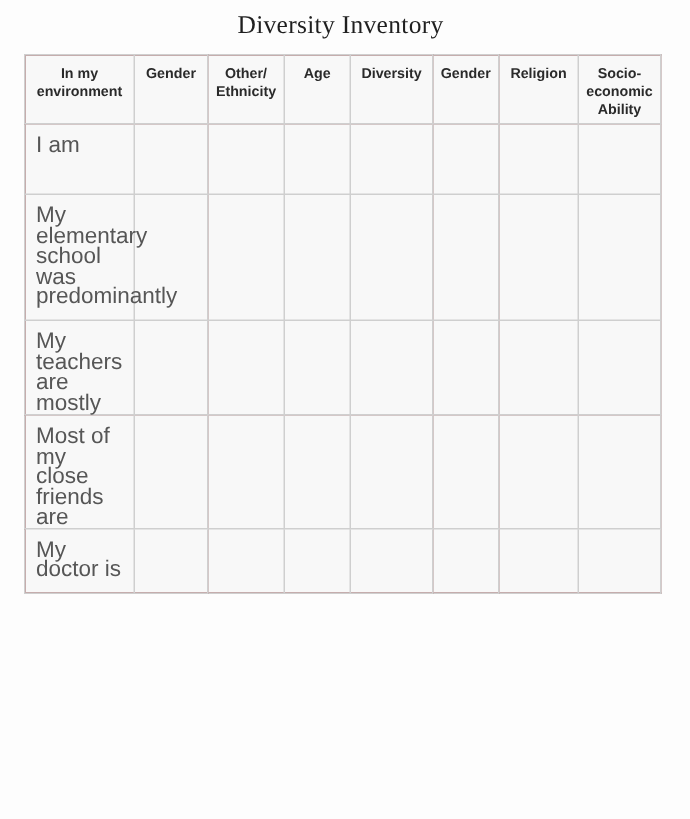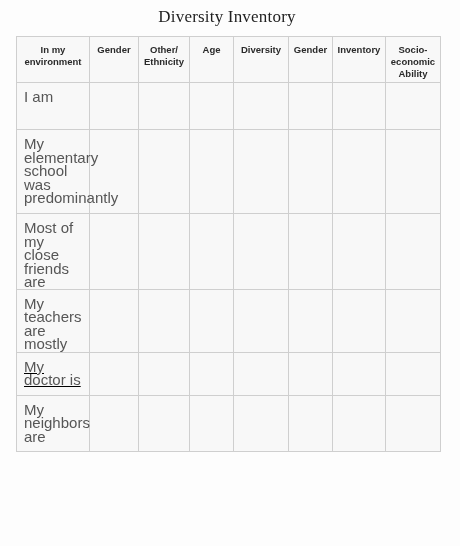--- a/index.html
+++ b/index.html
@@ -103,21 +103,21 @@
           <col class="c7">
       </colgroup>
       <thead>
         <tr>
           <th>In my environment</th>
           <th>Gender</th>
           <th>Other/ Ethnicity</th>
           <th>Age</th>
           <th>Diversity</th>
           <th>Gender</th>
-          <th>Inventory</th>
+          <th>Religion</th>
           <th>Socio-economic Ability</th>
         </tr>
       </thead>
       <tbody id="table-body">
           <tr style="height: 47px;">
             <td class="row-label">I am</td>
             <td class="answer-cell"></td>
             <td class="answer-cell"></td>
             <td class="answer-cell"></td>
             <td class="answer-cell"></td>
@@ -128,52 +128,42 @@
           <tr style="height: 84px; padding-left: 46px;">
             <td class="row-label">My elementary school was predominantly</td>
             <td class="answer-cell"></td>
             <td class="answer-cell"></td>
             <td class="answer-cell"></td>
             <td class="answer-cell"></td>
             <td class="answer-cell"></td>
             <td class="answer-cell"></td>
             <td class="answer-cell"></td>
           </tr>
+          <tr style="height: 63px;">
+            <td class="row-label">My teachers are mostly</td>
+            <td class="answer-cell"></td>
+            <td class="answer-cell"></td>
+            <td class="answer-cell"></td>
+            <td class="answer-cell"></td>
+            <td class="answer-cell"></td>
+            <td class="answer-cell"></td>
+            <td class="answer-cell"></td>
+          </tr>
           <tr style="height: 70px;">
             <td class="row-label">Most of my close friends are</td>
             <td class="answer-cell"></td>
             <td class="answer-cell"></td>
             <td class="answer-cell"></td>
             <td class="answer-cell"></td>
             <td class="answer-cell"></td>
             <td class="answer-cell"></td>
             <td class="answer-cell"></td>
           </tr>
-          <tr style="height: 63px;">
-            <td class="row-label">My teachers are mostly</td>
-            <td class="answer-cell"></td>
-            <td class="answer-cell"></td>
-            <td class="answer-cell"></td>
-            <td class="answer-cell"></td>
-            <td class="answer-cell"></td>
-            <td class="answer-cell"></td>
-            <td class="answer-cell"></td>
-          </tr>
-          <tr style="height: 43px; text-decoration: underline;">
+          <tr style="height: 43px;">
             <td class="row-label">My doctor is</td>
-            <td class="answer-cell"></td>
-            <td class="answer-cell"></td>
-            <td class="answer-cell"></td>
-            <td class="answer-cell"></td>
-            <td class="answer-cell"></td>
-            <td class="answer-cell"></td>
-            <td class="answer-cell"></td>
-          </tr>
-          <tr style="height: 56px;">
-            <td class="row-label">My neighbors are</td>
             <td class="answer-cell"></td>
             <td class="answer-cell"></td>
             <td class="answer-cell"></td>
             <td class="answer-cell"></td>
             <td class="answer-cell"></td>
             <td class="answer-cell"></td>
             <td class="answer-cell"></td>
           </tr>
         </tbody>
     </table>

